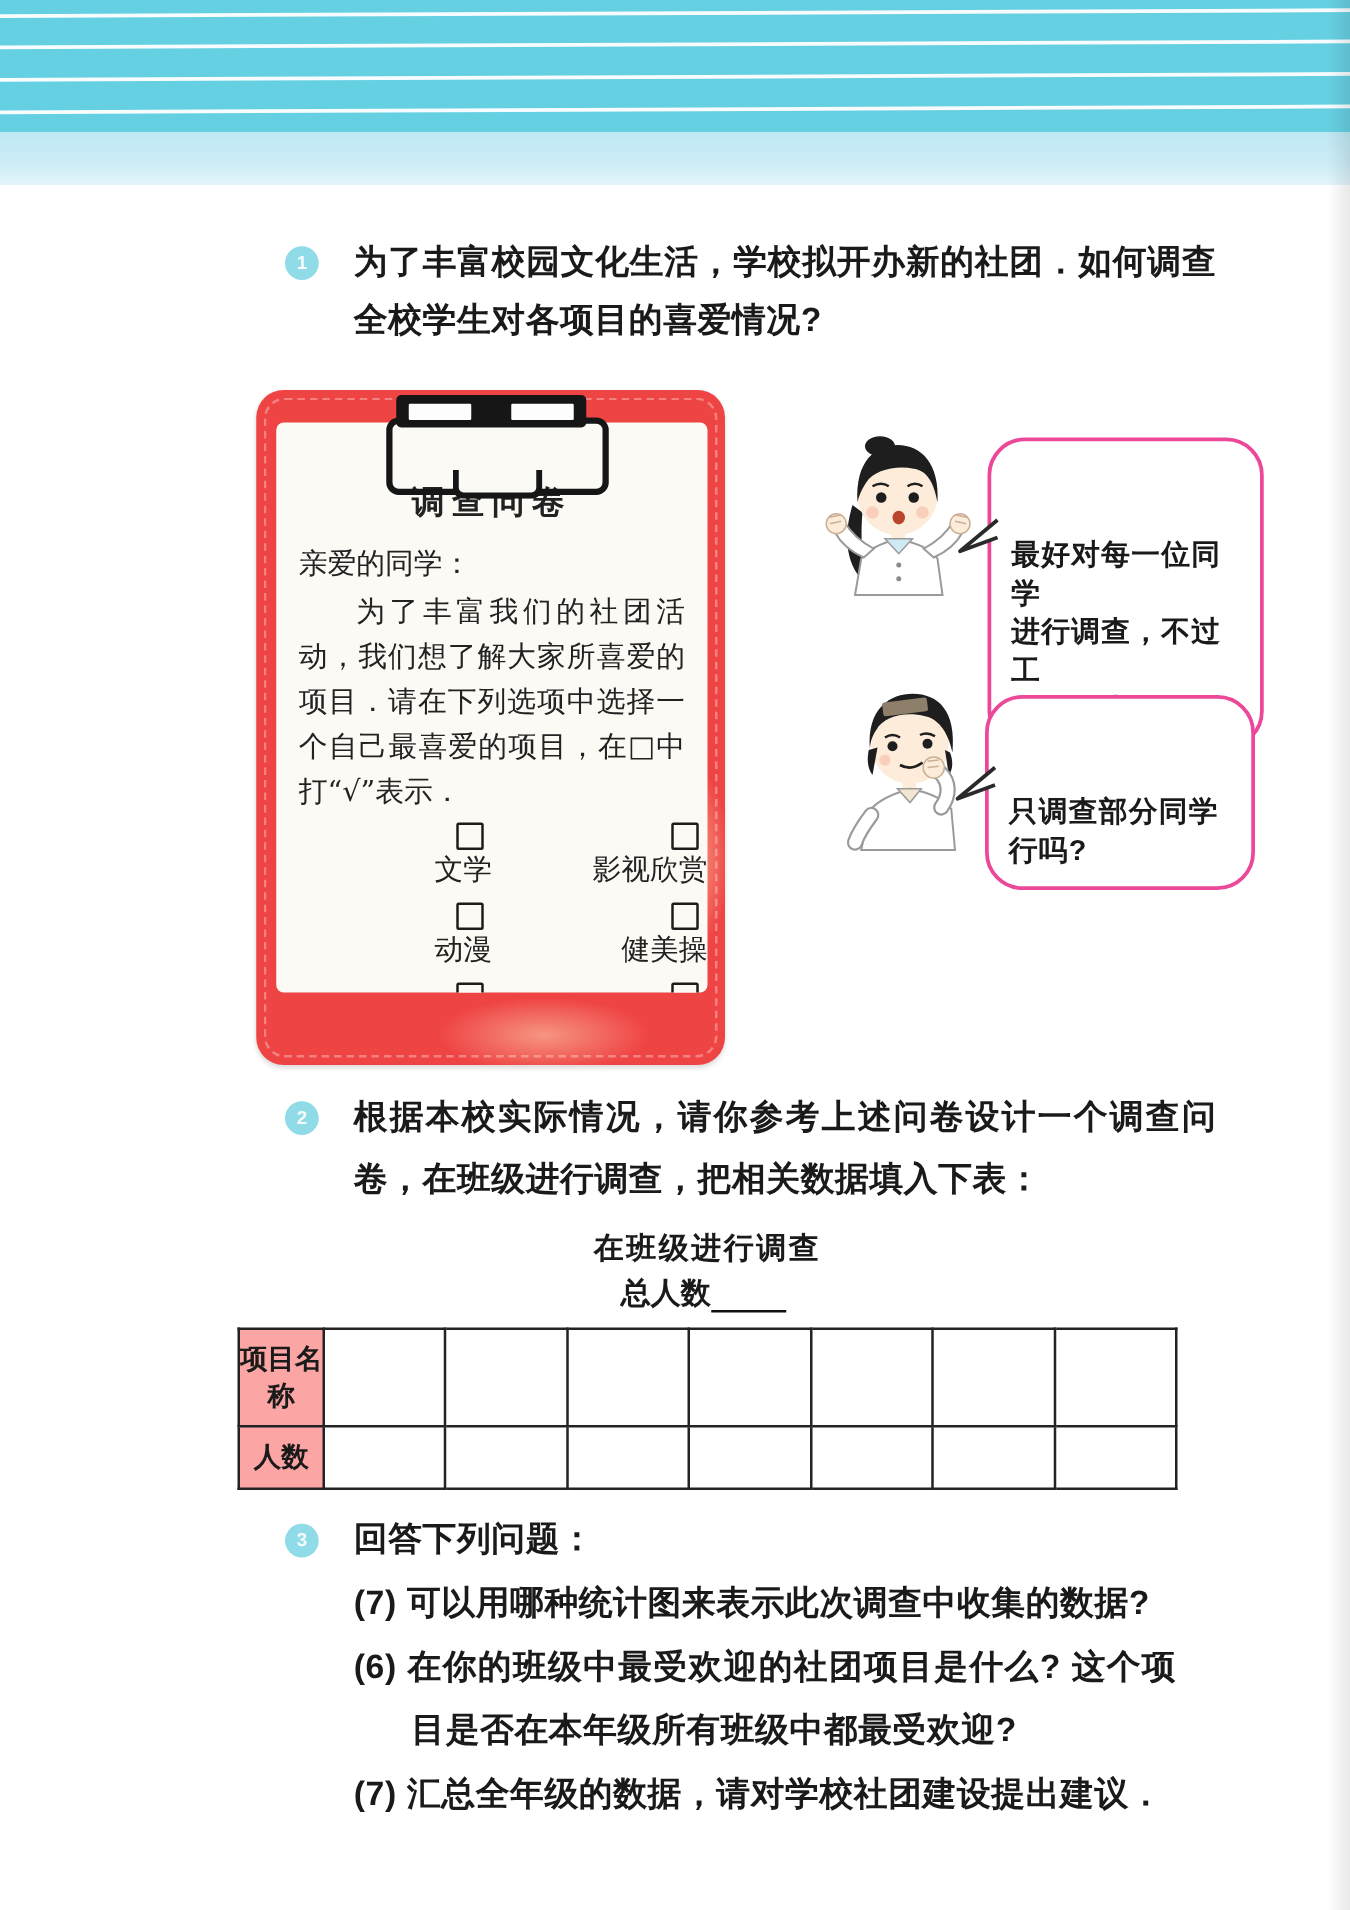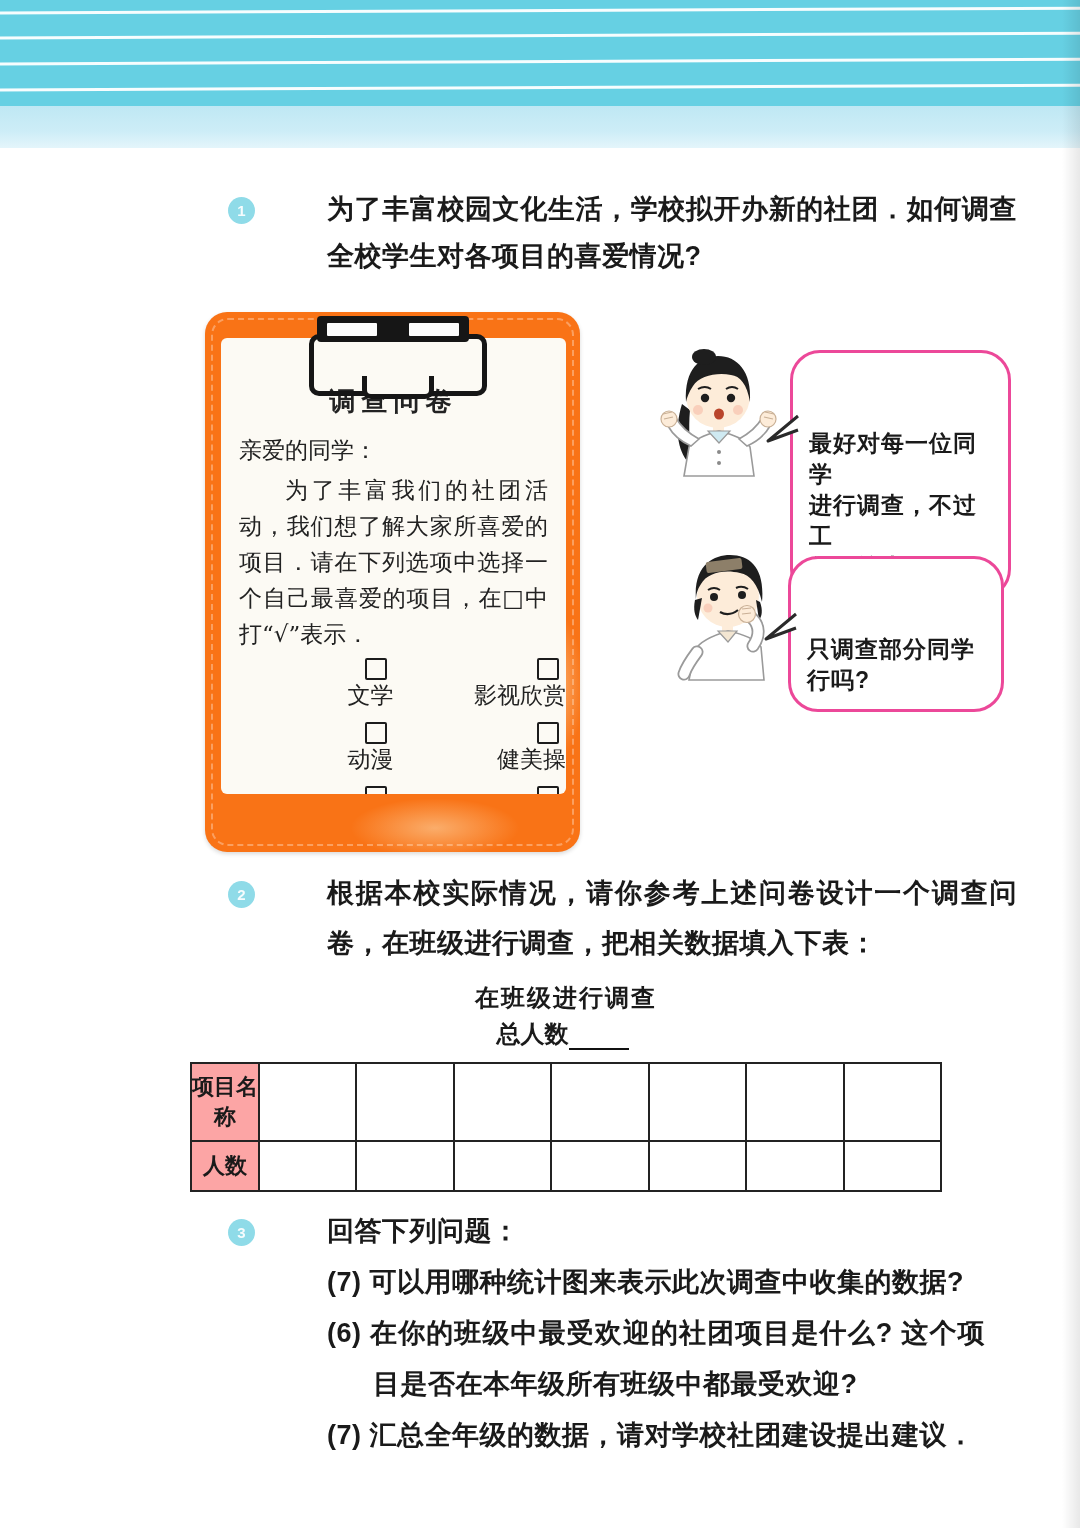--- a/index.html
+++ b/index.html
@@ -12,24 +12,24 @@
   .band{position:absolute;left:0;top:0;width:1080px;height:106px;background:#66d0e3;overflow:hidden;}
   .band .wline{position:absolute;left:-10px;width:1110px;height:3px;background:rgba(255,255,255,.95);transform:rotate(-0.25deg);}
   .band-sub{position:absolute;left:0;top:106px;width:1080px;height:42px;
     background:linear-gradient(180deg,#bfe8f4 0%,#cdedf7 60%,#e4f5fb 100%);}
   .page-shadow{position:absolute;right:0;top:0;width:18px;height:1528px;
     background:linear-gradient(90deg,rgba(0,0,0,0) 0%,rgba(0,0,0,0.09) 100%);pointer-events:none;}
   
   .bullet{position:absolute;width:27px;height:27px;border-radius:50%;background:#8fdbe8;
     color:rgba(255,255,255,.92);font-size:15px;font-weight:bold;display:flex;align-items:center;justify-content:center;}
   
-  .ptext{position:absolute;font-size:27px;font-weight:600;line-height:47px;letter-spacing:.5px;text-align:justify;margin-left:44px;}
+  .ptext{position:absolute;font-size:27px;font-weight:600;line-height:47px;letter-spacing:.5px;text-align:justify;}
   
   .clipboard{position:absolute;left:205px;top:312px;width:375px;height:540px;
-    background:#f97316;border-radius:22px;box-shadow:0 2px 4px rgba(0,0,0,.15);}
+    background:#ef4444;border-radius:22px;box-shadow:0 2px 4px rgba(0,0,0,.15);}
   .clipboard .stitch{position:absolute;inset:6px;border:2px dashed rgba(255,255,255,.32);border-radius:17px;pointer-events:none;}
   .clipboard .wm1{position:absolute;right:-4px;bottom:90px;width:60px;height:150px;
     background:radial-gradient(ellipse at center,rgba(252,230,190,.55) 0%,rgba(252,230,190,0) 70%);}
   .clipboard .wm2{position:absolute;right:60px;bottom:-6px;width:170px;height:60px;
     background:radial-gradient(ellipse at center,rgba(252,230,190,.5) 0%,rgba(252,230,190,0) 70%);}
   .paper{position:absolute;left:16px;top:26px;width:345px;height:456px;background:#fcfaf4;
     border-radius:6px;overflow:hidden;font-family:"DejaVu Serif","Liberation Serif",serif;color:#222;}
   .q-title{margin-top:46px;text-align:center;font-size:26px;font-weight:bold;letter-spacing:6px;}
   .q-salut{margin:16px 0 0 18px;font-size:23px;}
   .q-body{margin:6px 18px 0 18px;font-size:23px;line-height:36px;text-indent:2em;text-align:justify;}

